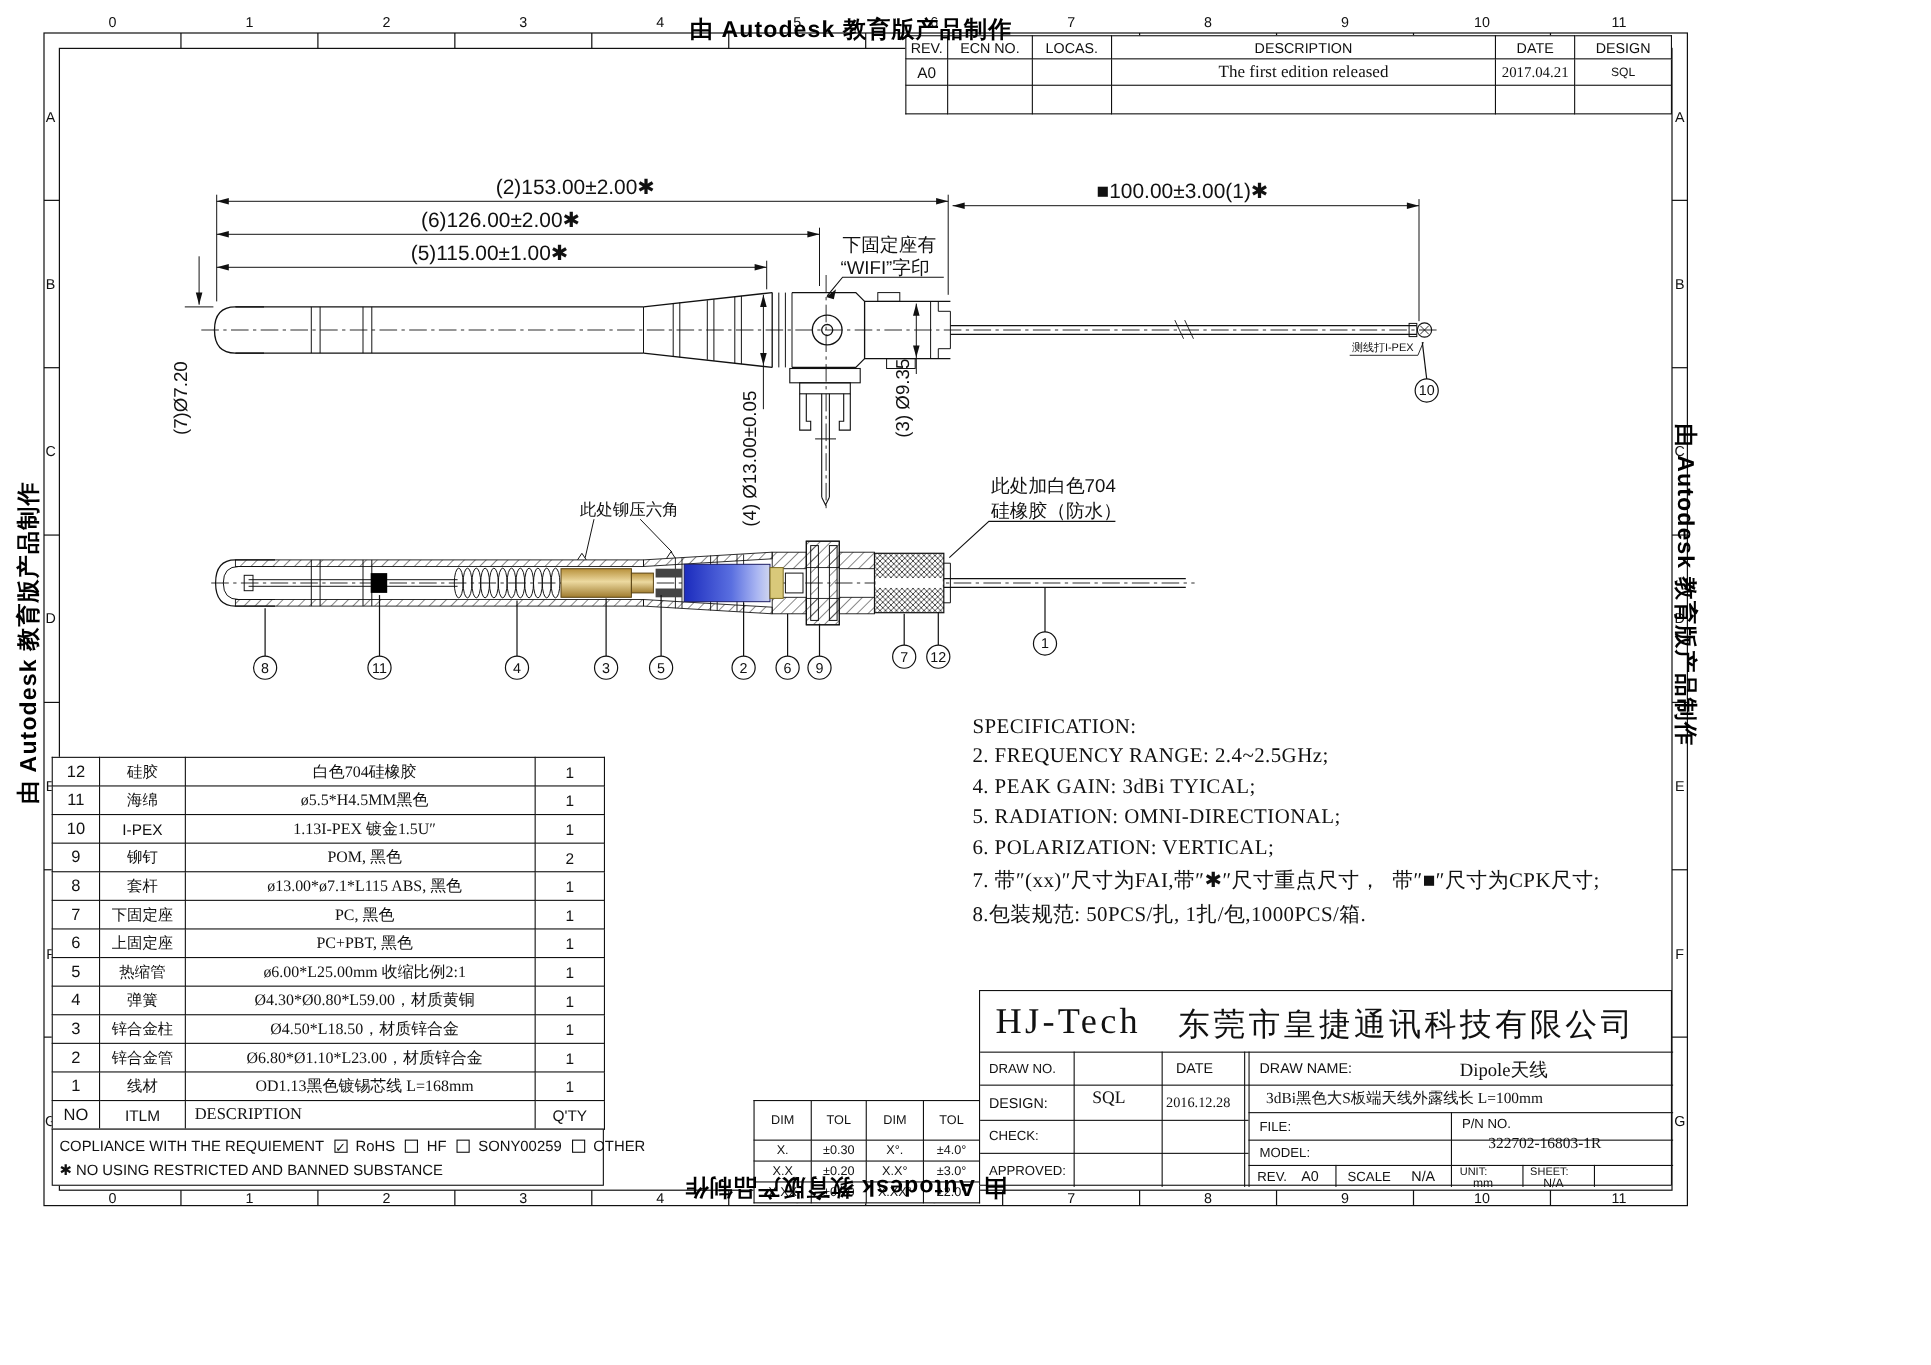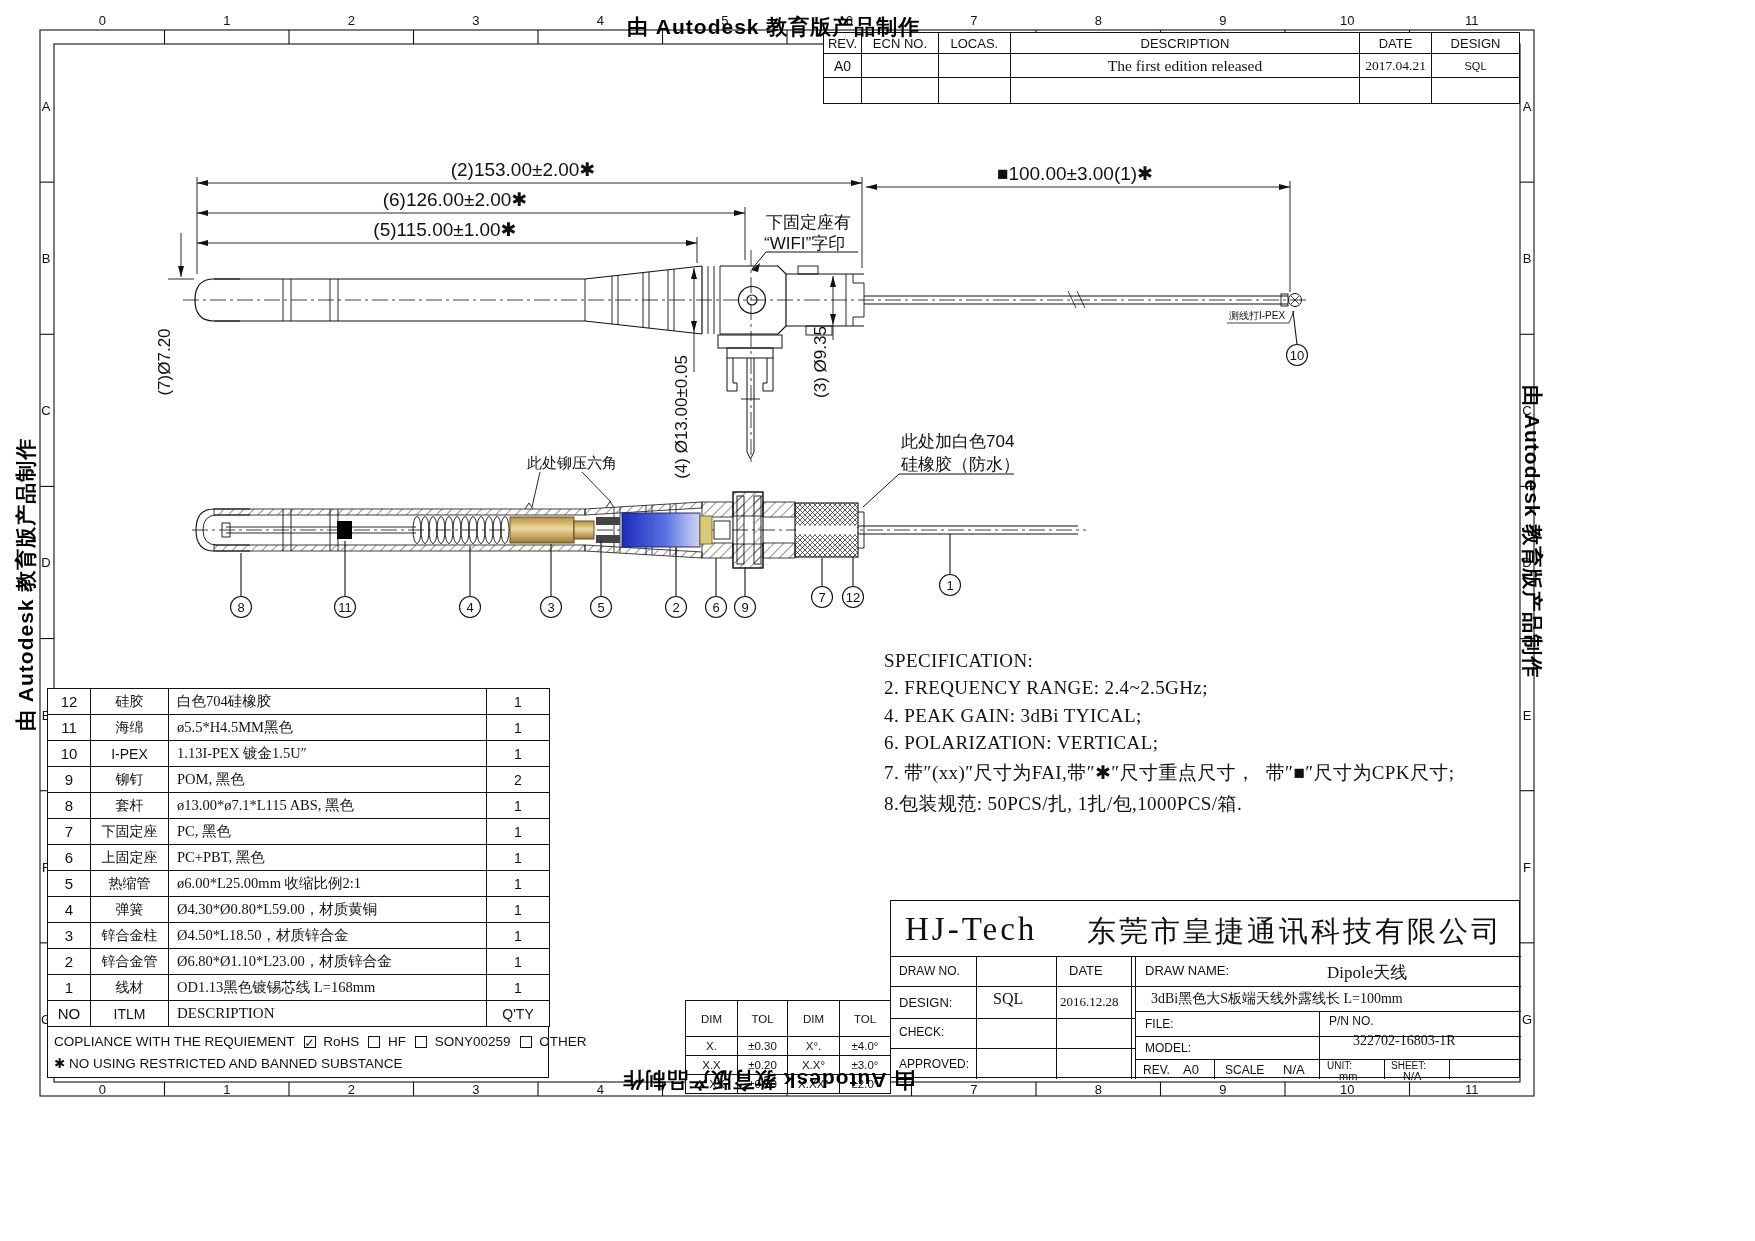--- a/index.html
+++ b/index.html
@@ -21,21 +21,21 @@
   #rev-table th{font-size:13px;height:21px}
   #rev-table td{font-size:14px;height:24px}
   #rev-table td.c3{font-family:Liberation Serif, serif;font-size:15.5px}
   #rev-table td.c4{font-family:var(--serif);font-size:13.5px}
   #rev-table td.c5{font-size:11px}
   #rev-table tr.empty td{height:26px}
   
   #bom-table td,#bom-table th{border:1.3px solid #111;height:26px;overflow:hidden;white-space:nowrap;font-weight:normal}
   #bom-table .no{text-align:center;font-size:15px}
   #bom-table .item{text-align:center;font-size:14px}
-  #bom-table .desc{font-family:var(--serif);font-size:14.5px;padding-left:8px;text-align:left}
+  #bom-table .desc{font-family:var(--serif);font-size:14.5px;padding-left:8px;text-align:center}
   #bom-table .qty{text-align:center;font-size:14px}
   #bom-table th{font-size:14.5px}
   #bom-table th.desc{font-size:15px}
   
   #compliance{border:1.3px solid #111;background:#fff;font-family:Liberation Sans, sans-serif;font-size:13.5px;padding:5px 0 0 6px;z-index:10}
   #compliance .cline{height:22px;line-height:20px;white-space:nowrap}
   .cb{display:inline-block;width:12px;height:12px;border:1.2px solid #111;margin:0 4px -2px 9px;position:relative}
   .cb.checked::after{content:"\2713";position:absolute;top:-4px;left:0;font-size:12px}
   
   #tol-table td,#tol-table th{border:1px solid #111;text-align:center;font-weight:normal;font-size:11.5px;overflow:hidden}
@@ -464,20 +464,21 @@
 <div id="compliance" class="abs" style="left:47px;top:1026px;width:502px;height:52px">
   <div class="cline"><span>COPLIANCE WITH THE REQUIEMENT</span><span id="comp-opts"><span class="cb checked"></span><span> RoHS</span><span class="cb"></span><span> HF</span><span class="cb"></span><span> SONY00259</span><span class="cb"></span><span> OTHER</span></span></div>
   <div class="cline">✱ NO USING RESTRICTED AND BANNED SUBSTANCE</div>
 </div>
 
 <div id="spec" class="abs" style="left:884px;top:650px">
   <div class="spec-line">SPECIFICATION:</div>
   <div id="spec-lines">
         <div class="spec-line">2. FREQUENCY RANGE: 2.4~2.5GHz;</div>
         <div class="spec-line">4. PEAK GAIN: 3dBi TYICAL;</div>
+        <div class="spec-line">5. RADIATION: OMNI-DIRECTIONAL;</div>
         <div class="spec-line">6. POLARIZATION: VERTICAL;</div>
         <div class="spec-line">7. 带″(xx)″尺寸为FAI,带″✱″尺寸重点尺寸，  带″■″尺寸为CPK尺寸;</div>
         <div class="spec-line">8.包装规范: 50PCS/扎, 1扎/包,1000PCS/箱.</div>
       </div>
 </div>
 
 <table id="tol-table" class="abs" style="left:685px;top:1000px;width:205px;table-layout:fixed">
   <colgroup>
         <col style="width:52px">
         <col style="width:50px">
@@ -522,21 +523,21 @@
   <div class="hl" style="left:244px;top:158px;width:386px"></div>
   <div class="vl" style="left:85px;top:55px;height:123px"></div>
   <div class="vl" style="left:165px;top:55px;height:123px"></div>
   <div class="vl" style="left:240px;top:55px;height:123px"></div>
   <div class="vl" style="left:244px;top:55px;height:123px"></div>
   <div class="vl" style="left:428px;top:110px;height:68px"></div>
   <div class="vl" style="left:323px;top:158px;height:20px"></div>
   <div class="vl" style="left:493px;top:158px;height:20px"></div>
   <div class="vl" style="left:558px;top:158px;height:20px"></div>
   <span class="tb" style="left:14px;top:10px;font-family:var(--serif);font-size:33px;letter-spacing:3px">HJ-Tech</span>
-  <span class="tb" style="left:196px;top:11px;font-family:var(--serif);font-size:29px;letter-spacing:3px">东莞市皇捷通讯科技有限公司</span>
+  <span class="tb" style="left:180px;top:11px;font-family:var(--serif);font-size:29px;letter-spacing:3px">东莞市皇捷通讯科技有限公司</span>
   <span class="tb" style="left:8px;top:63px;font-size:12px">DRAW NO.</span>
   <span class="tb" style="left:178px;top:62px;font-size:13px">DATE</span>
   <span class="tb" style="left:8px;top:94px;font-size:13px">DESIGN:</span>
   <span class="tb" style="left:102px;top:89px;font-family:var(--serif);font-size:16px">SQL</span>
   <span class="tb" style="left:169px;top:93px;font-family:var(--serif);font-size:13px">2016.12.28</span>
   <span class="tb" style="left:8px;top:124px;font-size:12px">CHECK:</span>
   <span class="tb" style="left:8px;top:156px;font-size:12px">APPROVED:</span>
   <span class="tb" style="left:254px;top:62px;font-size:13px">DRAW NAME:</span>
   <span class="tb" style="left:436px;top:60px;font-family:var(--serif);font-size:17px">Dipole天线</span>
   <span class="tb" style="left:260px;top:89px;font-family:var(--serif);font-size:14px">3dBi黑色大S板端天线外露线长 L=100mm</span>

